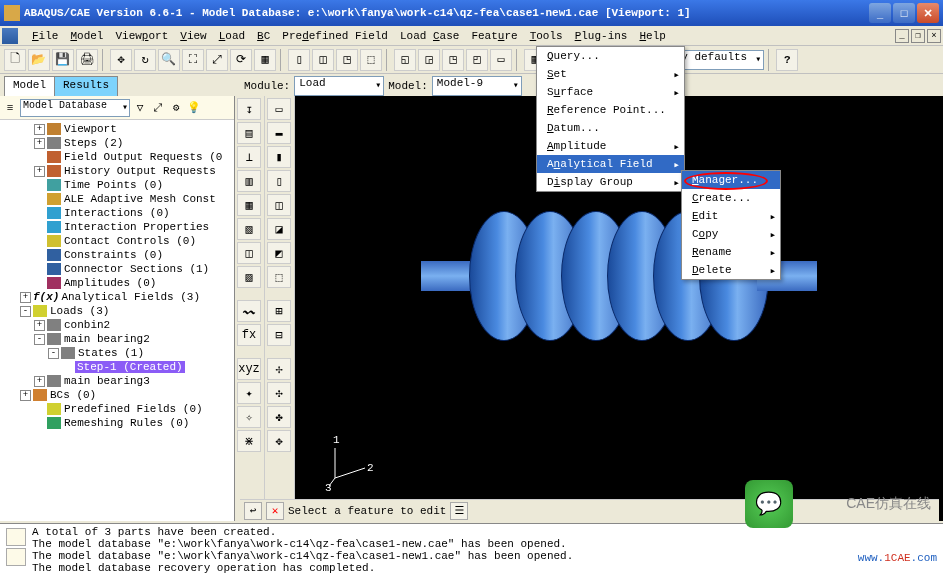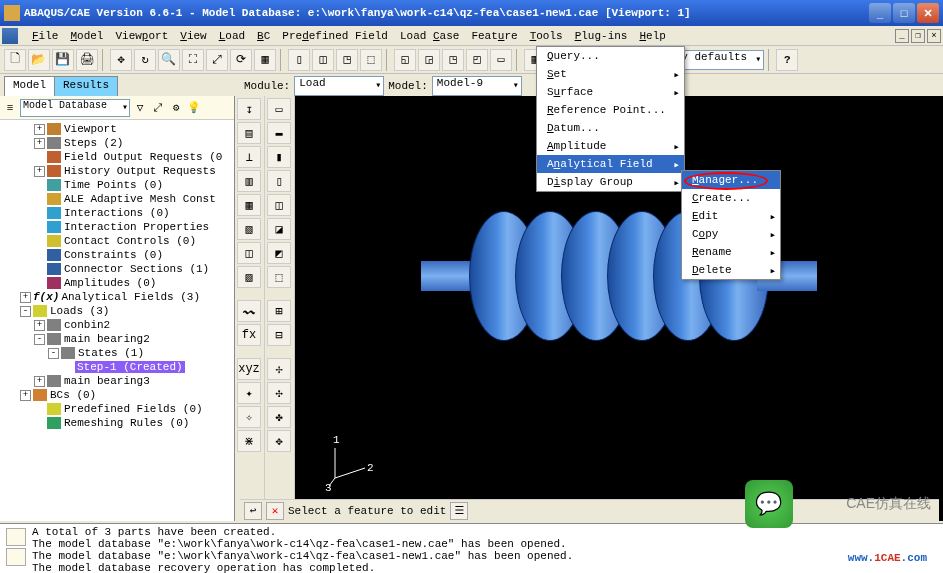--- a/index.html
+++ b/index.html
@@ -70,21 +70,21 @@
 .prompt-bar { height: 22px; background: #ece9d8; display: flex; align-items: center; gap: 4px; padding: 2px 4px; border-top: 1px solid #ccc; }
 .prompt-bar .pb-ico { width: 18px; height: 18px; border:1px solid #aaa; background:#f4f2e8; display:flex; align-items:center; justify-content:center; }
 
 .console { height: 50px; background: white; border-top: 1px solid #888; padding: 2px 6px; font-size: 11px; overflow: hidden; display:flex; }
 .console-icons { width: 26px; display:flex; flex-direction:column; gap:2px; padding-top:2px; }
 .console-icons div { width:20px; height:18px; border:1px solid #aaa; background:#fdfae8; }
 .console-text { flex:1; }
 .console-text div { white-space: nowrap; }
 
 .watermark1 { position: absolute; right: 12px; bottom: 60px; color: #888; font-size: 14px; font-family: Arial; }
-.watermark2 { position: absolute; right: 16px; bottom: 8px; font-size: 16px; font-weight:bold; font-family: Arial; }
+.watermark2 { position: absolute; right: 6px; bottom: 8px; font-size: 16px; font-weight:normal; font-family: Arial; }
 .watermark2 .b { color:#2060c0;} .watermark2 .r{color:#d03020;}
 .wechat { position:absolute; right: 150px; bottom: 45px; width:48px; height:48px; background:radial-gradient(#5c5,#393); border-radius:8px; display:flex; align-items:center; justify-content:center; font-size:22px; color:white;}
 </style>
 </head>
 <body>
 
 <div class="titlebar">
   <div class="titlebar-icon"></div>
   <div class="titlebar-text">ABAQUS/CAE Version 6.6-1 - Model Database: e:\work\fanya\work-c14\qz-fea\case1-new1.cae [Viewport: 1]</div>
   <div class="win-btns">

